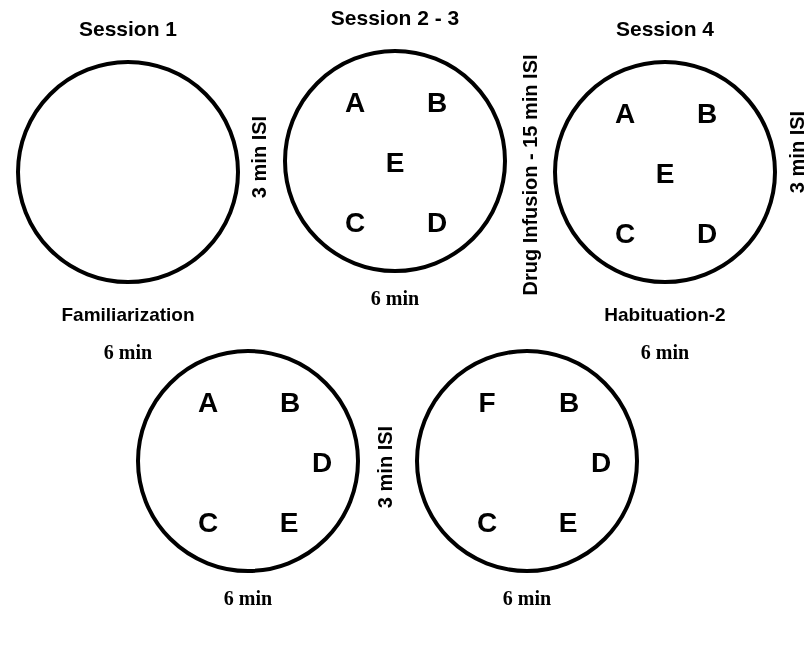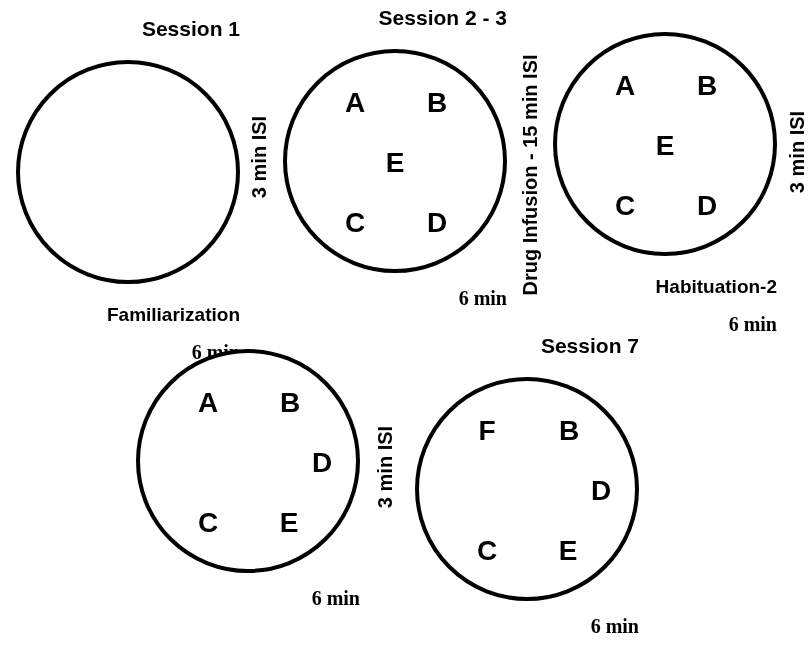--- a/index.html
+++ b/index.html
@@ -12,21 +12,21 @@
     width: 812px;
     height: 672px;
     background: #ffffff;
     color: #000000;
     font-family: "Liberation Sans", sans-serif;
     overflow: hidden;
   }
   .panel {
     position: absolute;
     width: 224px;
-    text-align: right;
+    text-align: center;
   }
   .panel-1 { left: 16px;  top: 15px; }
   .panel-2 { left: 283px; top: 4px; }
   .panel-3 { left: 553px; top: 15px; }
   .panel-4 { left: 136px; top: 332px; }
   .panel-5 { left: 415px; top: 332px; }
   .session-title {
     margin: 0;
     height: 28px;
     line-height: 28px;
@@ -97,20 +97,21 @@
         <span class="obj" style="left: 68px; top: 50px;">A</span>
         <span class="obj" style="left: 150px; top: 50px;">B</span>
         <span class="obj" style="left: 108px; top: 110px;">E</span>
         <span class="obj" style="left: 68px; top: 170px;">C</span>
         <span class="obj" style="left: 150px; top: 170px;">D</span>
       </div>
     <div class="phase-duration">6 min</div>
   </section>
 
   <section class="panel panel-3">
+    <h2 class="session-title">Session 4</h2>
     <div class="circle">
         <span class="obj" style="left: 68px; top: 50px;">A</span>
         <span class="obj" style="left: 150px; top: 50px;">B</span>
         <span class="obj" style="left: 108px; top: 110px;">E</span>
         <span class="obj" style="left: 68px; top: 170px;">C</span>
         <span class="obj" style="left: 150px; top: 170px;">D</span>
       </div>
     <div class="phase-caption">Habituation-2</div>
     <div class="phase-duration">6 min</div>
   </section>
@@ -120,21 +121,20 @@
         <span class="obj" style="left: 68px; top: 50px;">A</span>
         <span class="obj" style="left: 150px; top: 50px;">B</span>
         <span class="obj" style="left: 182px; top: 110px;">D</span>
         <span class="obj" style="left: 68px; top: 170px;">C</span>
         <span class="obj" style="left: 149px; top: 170px;">E</span>
       </div>
     <div class="phase-duration">6 min</div>
   </section>
 
   <section class="panel panel-5">
-    <h2 class="session-title">Session 7</h2>
     <div class="circle">
         <span class="obj" style="left: 68px; top: 50px;">F</span>
         <span class="obj" style="left: 150px; top: 50px;">B</span>
         <span class="obj" style="left: 182px; top: 110px;">D</span>
         <span class="obj" style="left: 68px; top: 170px;">C</span>
         <span class="obj" style="left: 149px; top: 170px;">E</span>
       </div>
     <div class="phase-duration">6 min</div>
   </section>
 

